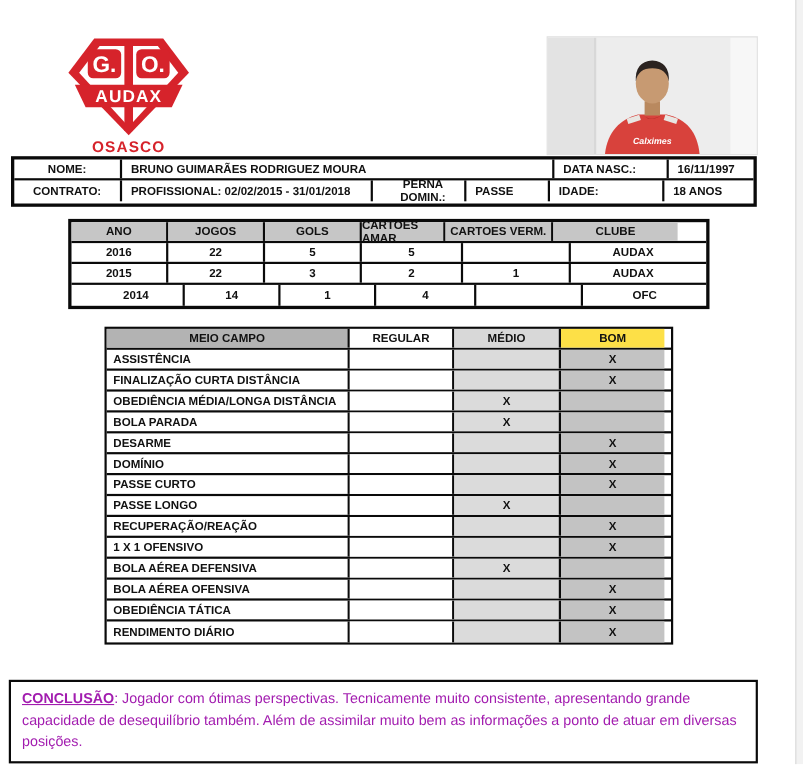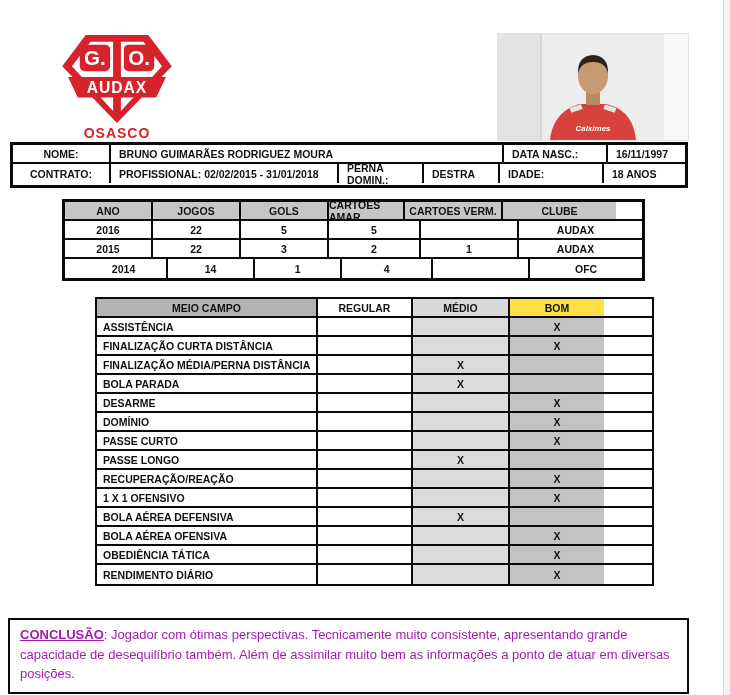--- a/index.html
+++ b/index.html
@@ -33,36 +33,36 @@
   
   .info-table {
     position:absolute; left:10px; top:142px; width:678px; height:46px;
     border:3px solid #0a0a0a; background:#fff;
   }
   .irow { display:flex; height:19px; }
   .irow.first { border-bottom:2px solid #0a0a0a; }
   .info-table .cell { border-right:2px solid #0a0a0a; height:100%; }
   .info-table .cell:last-child { border-right:none; }
   .info-table .lab { justify-content:center; }
-  .info-table .val { justify-content:flex-start; padding-left:8px; }
+  .info-table .val { justify-content:flex-start; padding-left:8px;text-align:center; }
 
   
   .stats-table {
     position:absolute; left:62px; top:199px; width:583px;
     border:3px solid #0a0a0a; background:#fff;
   }
   .trow { display:flex; height:19px; border-bottom:2px solid #0a0a0a; }
   .trow:last-child { border-bottom:none;margin-left:16px; }
   .stats-table .cell { justify-content:center; border-right:2px solid #0a0a0a; height:100%; }
   .stats-table .cell:last-child { border-right:none; }
   .stats-table .head .cell { background:#c6c6c6; }
 
   
   .skills-table {
-    position:absolute; left:95px; top:297px; width:559px;
+    position:absolute; left:95px; top:297px; width:517px;
     border:2px solid #0a0a0a; background:#fff;
   }
   .srow { display:flex; height:19px; border-bottom:2px solid #0a0a0a; }
   .srow:last-child { border-bottom:none; }
   .skills-table .sc {
     display:flex; align-items:center; justify-content:center;
     font-size:10.5px; font-weight:bold; border-right:2px solid #0a0a0a; height:100%;
   }
   .skills-table .sc:last-child { border-right:none; }
   .sc.lbl { width:221px; justify-content:flex-start; padding-left:6px; }
@@ -123,21 +123,21 @@
     <div class="irow first">
       <div class="cell lab" style="width:98px">NOME:</div>
       <div class="cell val" style="width:393px">BRUNO GUIMARÃES RODRIGUEZ MOURA</div>
       <div class="cell val" style="width:104px">DATA NASC.:</div>
       <div class="cell val" style="width:77px">16/11/1997</div>
     </div>
     <div class="irow">
       <div class="cell lab" style="width:98px">CONTRATO:</div>
       <div class="cell val" style="width:228px">PROFISSIONAL: 02/02/2015 - 31/01/2018</div>
       <div class="cell val" style="width:85px">PERNA DOMIN.:</div>
-      <div class="cell val" style="width:76px">DESTRA</div>
+      <div class="cell val" style="width:76px">PASSE</div>
       <div class="cell val" style="width:104px">IDADE:</div>
       <div class="cell val" style="width:71px">18 ANOS</div>
     </div>
   </div>
 
   <div class="stats-table">
     <div class="trow head">
       <div class="cell" style="width:88px">ANO</div>
       <div class="cell" style="width:88px">JOGOS</div>
       <div class="cell" style="width:88px">GOLS</div>
@@ -184,21 +184,21 @@
       <div class="sc med"></div>
       <div class="sc bom">X</div>
     </div>
     <div class="srow">
       <div class="sc lbl">FINALIZAÇÃO CURTA DISTÂNCIA</div>
       <div class="sc reg"></div>
       <div class="sc med"></div>
       <div class="sc bom">X</div>
     </div>
     <div class="srow">
-      <div class="sc lbl">FINALIZAÇÃO MÉDIA/PERNA DISTÂNCIA</div>
+      <div class="sc lbl">OBEDIÊNCIA MÉDIA/LONGA DISTÂNCIA</div>
       <div class="sc reg"></div>
       <div class="sc med">X</div>
       <div class="sc bom"></div>
     </div>
     <div class="srow">
       <div class="sc lbl">BOLA PARADA</div>
       <div class="sc reg"></div>
       <div class="sc med">X</div>
       <div class="sc bom"></div>
     </div>

